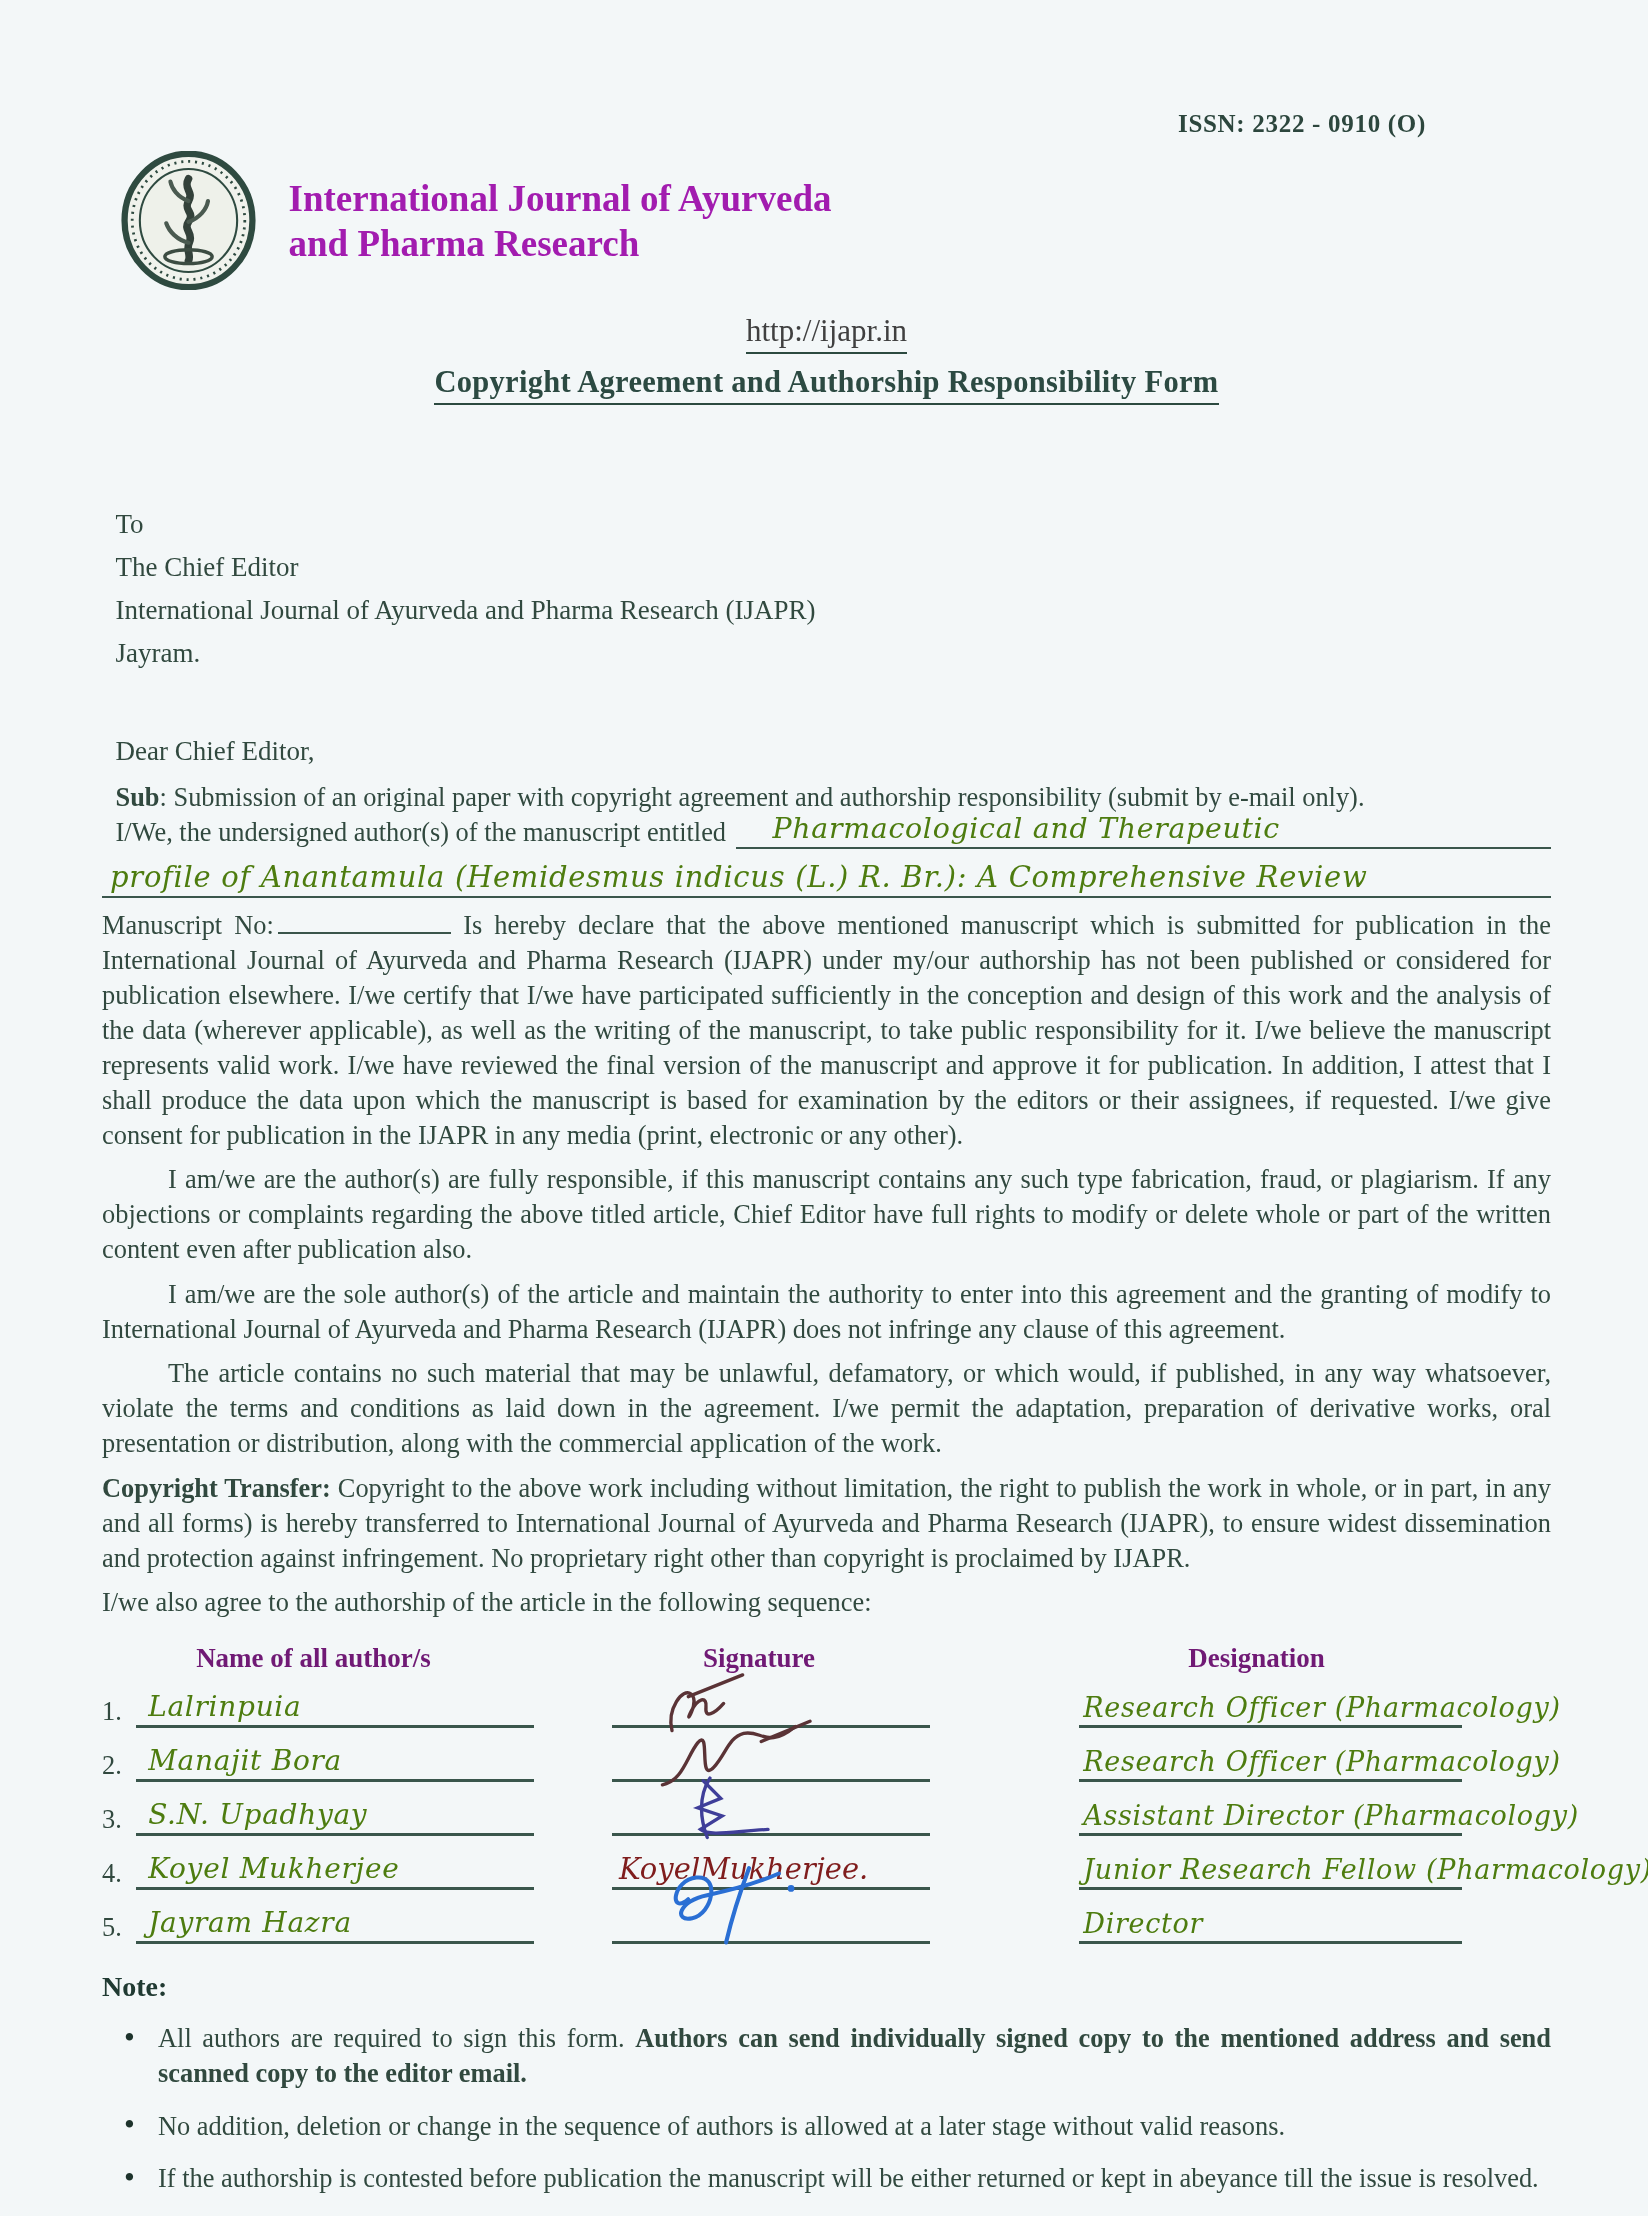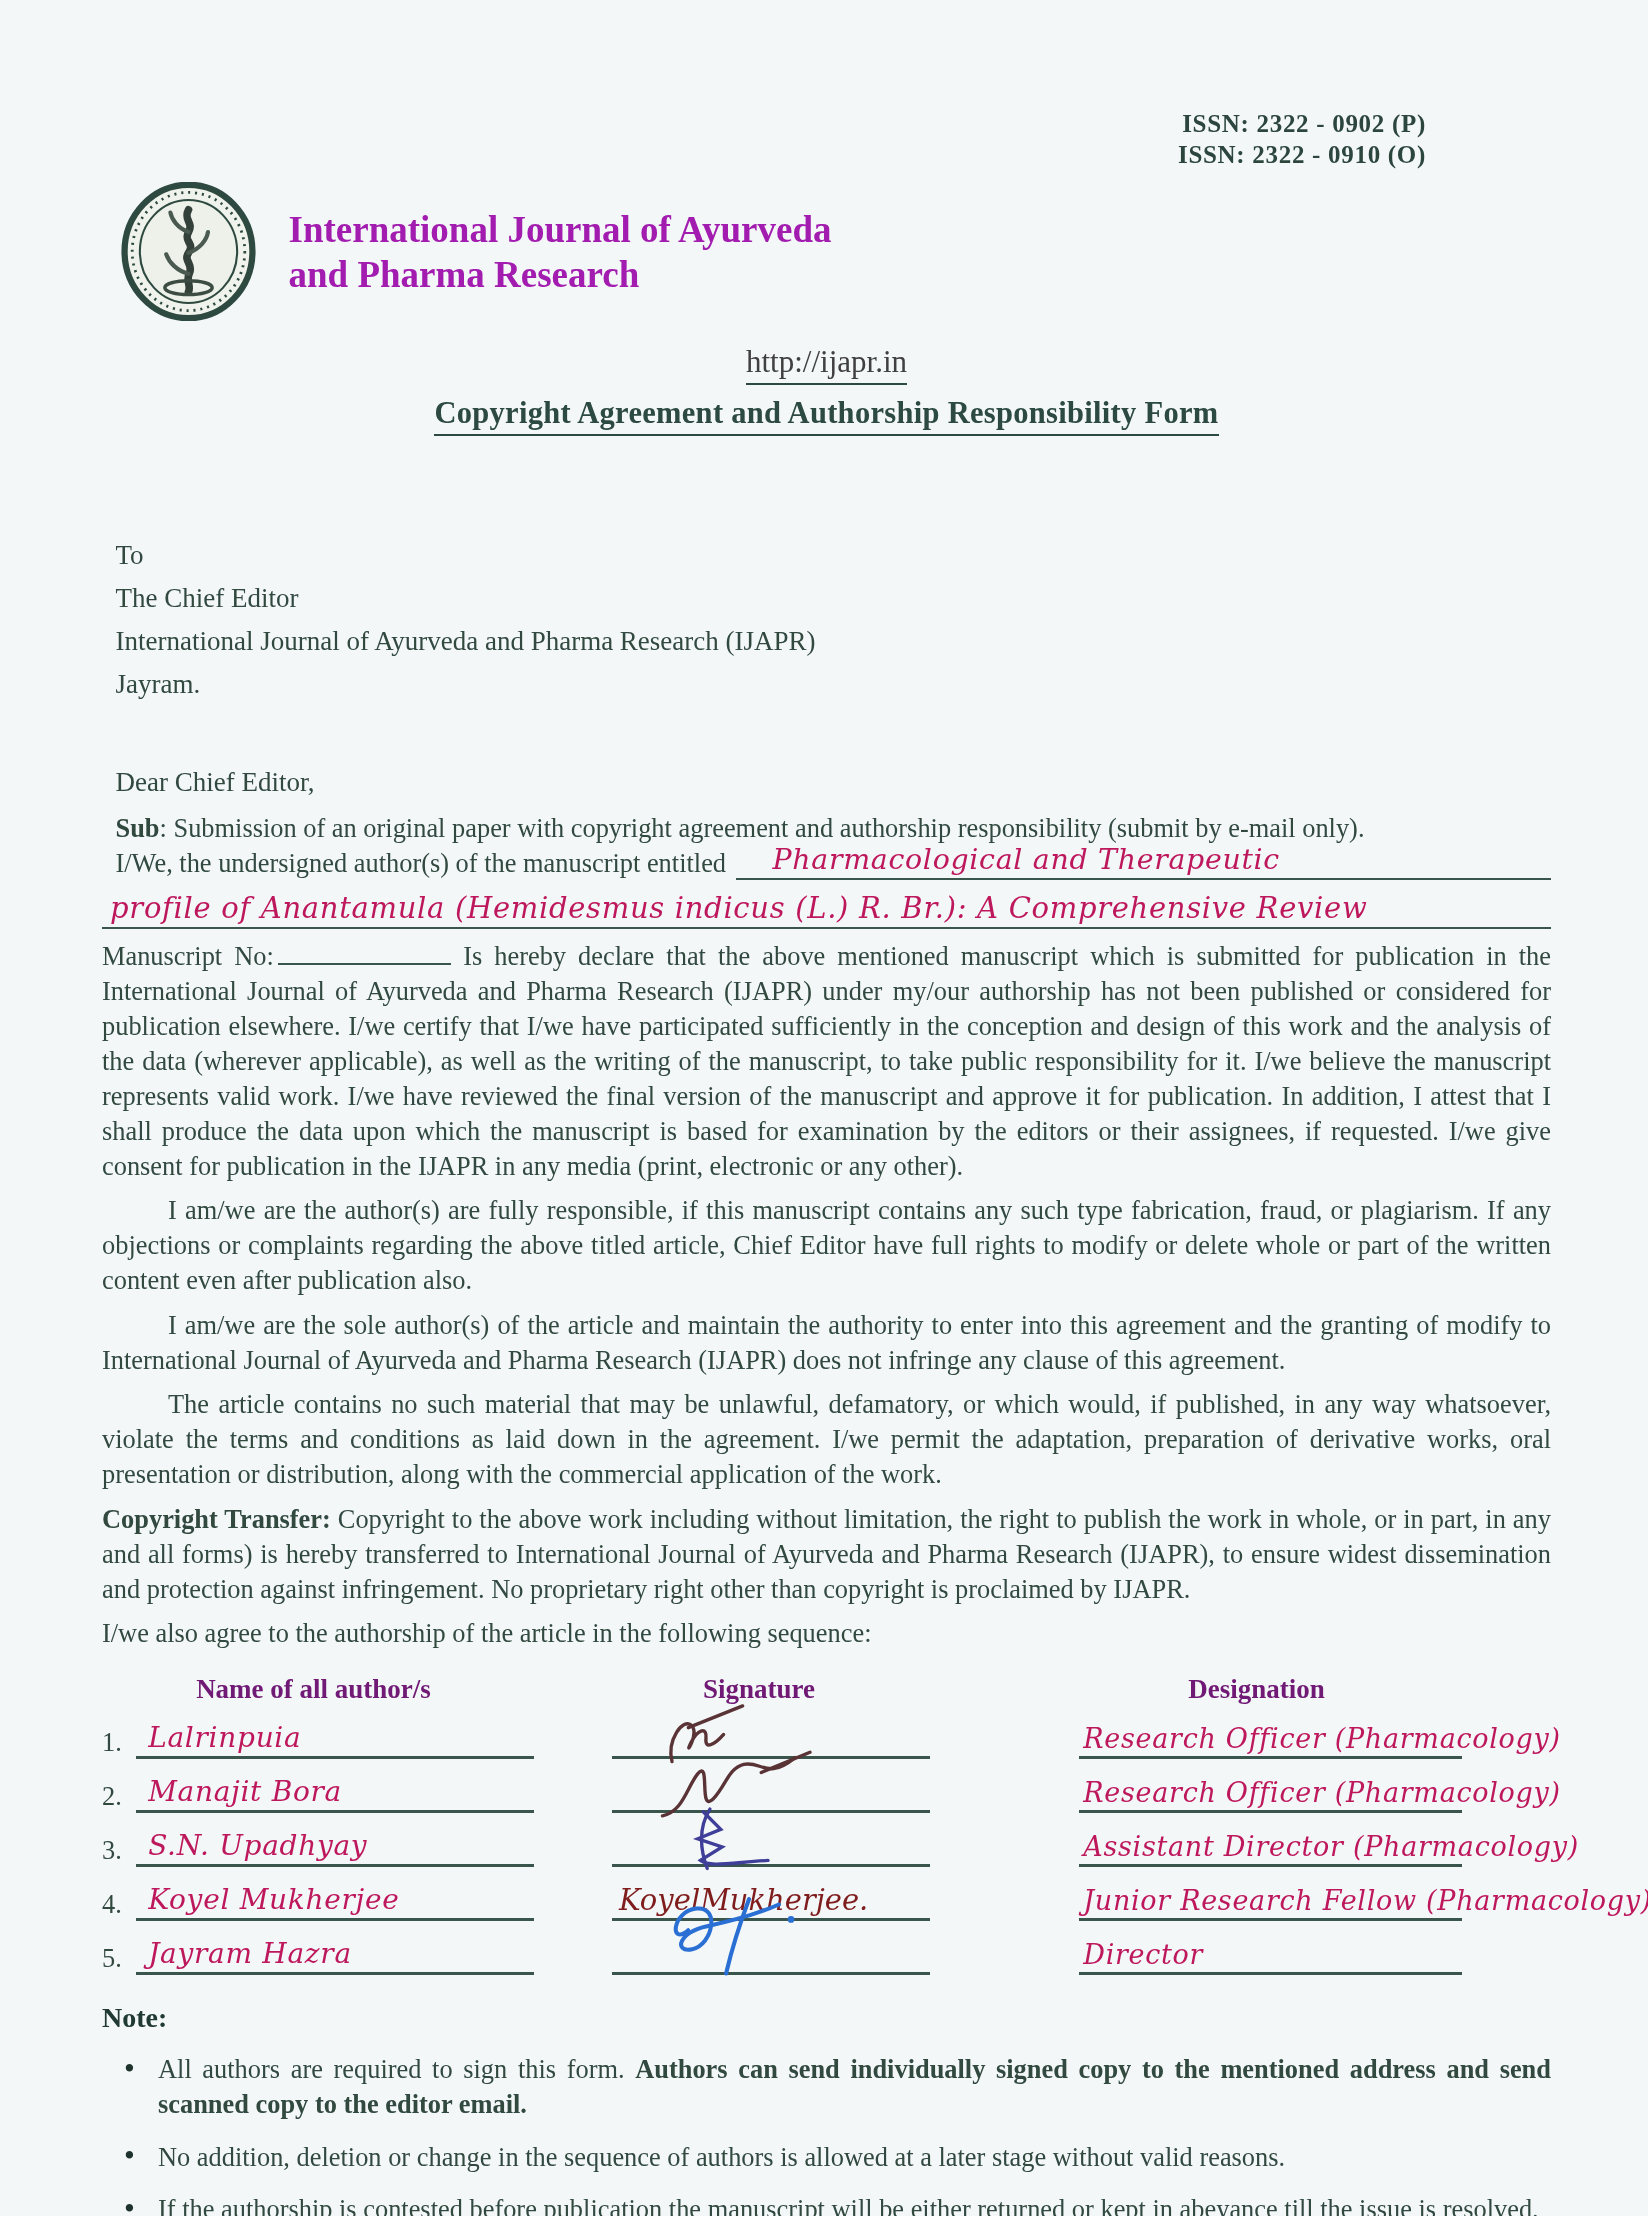--- a/index.html
+++ b/index.html
@@ -25,21 +25,21 @@
 
   
   .addr{ margin-top:98px; margin-left:13.5px; font-size:27px; line-height:43px;}
   .salutation{ margin-top:61px; margin-left:13.5px; font-size:27px;}
   p.body{ font-size:26.4px; line-height:35px; margin:9.5px 0 0 0; text-align:justify;}
   p.indent{ text-indent:66px;}
   .b{ font-weight:bold;}
   .blank{ display:inline-block; width:173px; border-bottom:2.7px solid #3a554b; height:20.3px; margin:0 12.2px 0 4.1px; vertical-align:baseline;}
 
   
-  .hw{ font-family:"DejaVu Serif",serif; font-style:italic; color:#be185d; letter-spacing:0.7px; }
+  .hw{ font-family:"DejaVu Serif",serif; font-style:italic; color:#4d7c0f; letter-spacing:0.7px; }
   .entitled-row{ display:flex; align-items:baseline; font-size:26.4px;}
   .entitled-lead{ white-space:nowrap;}
   .hw-slot{ flex:1; border-bottom:2.7px solid #3a564c; margin-left:9.5px; padding:0 0 1.4px 37px; font-size:28.4px; position:relative; top:-2.7px;}
   .hw-line2{ border-bottom:2.7px solid #3a564c; margin:4.1px 0 6.8px 0; padding:4.1px 0 2.7px 8.1px; font-size:29px;}
 
   .sequence-intro{ margin-top:15px; font-size:26.4px;}
 
   
   .tbl-head{ display:flex; margin-top:23px; font-weight:bold; font-size:27px; color:#701a75;}
   .h-name{ width:423px; text-align:center;}
@@ -62,21 +62,20 @@
   ul.notes{ list-style:none; margin:12.2px 0 0 0; padding:0;}
   ul.notes li{ position:relative; padding-left:56px; font-size:26.4px; line-height:35px; text-align:justify; margin-top:17.6px;}
   ul.notes li::before{ content:"•"; position:absolute; left:22px; top:-1.4px; font-size:31px; color:#1d332c;}
 </style>
 </head>
 <body>
 
 <div class="page">
 
   <div class="issn">
-    <div>ISSN: 2322 - 0902 (P)</div>
     <div>ISSN: 2322 - 0910 (O)</div>
   </div>
 
   <div class="masthead">
     <svg class="logo" viewBox="0 0 200 200">
       <ellipse cx="100" cy="100" rx="92" ry="96" fill="#f0f2ec" stroke="#2e4a40" stroke-width="9"></ellipse>
       <ellipse cx="100" cy="100" rx="70" ry="74" fill="#eef1ea" stroke="#2e4a40" stroke-width="3"></ellipse>
       <ellipse cx="100" cy="100" rx="81" ry="85" fill="none" stroke="#2e4a40" stroke-width="4" stroke-dasharray="3 7"></ellipse>
       <path d="M100 40 C92 55 108 58 100 72 C92 86 110 88 100 102 C92 114 108 118 101 132 C96 142 104 150 100 158" fill="none" stroke="#33413a" stroke-width="11" stroke-linecap="round"></path>
       <path d="M100 72 C84 66 76 54 74 44 M100 102 C116 96 126 84 128 72 M100 132 C84 128 72 116 68 104" fill="none" stroke="#4a5a50" stroke-width="6" stroke-linecap="round"></path>

